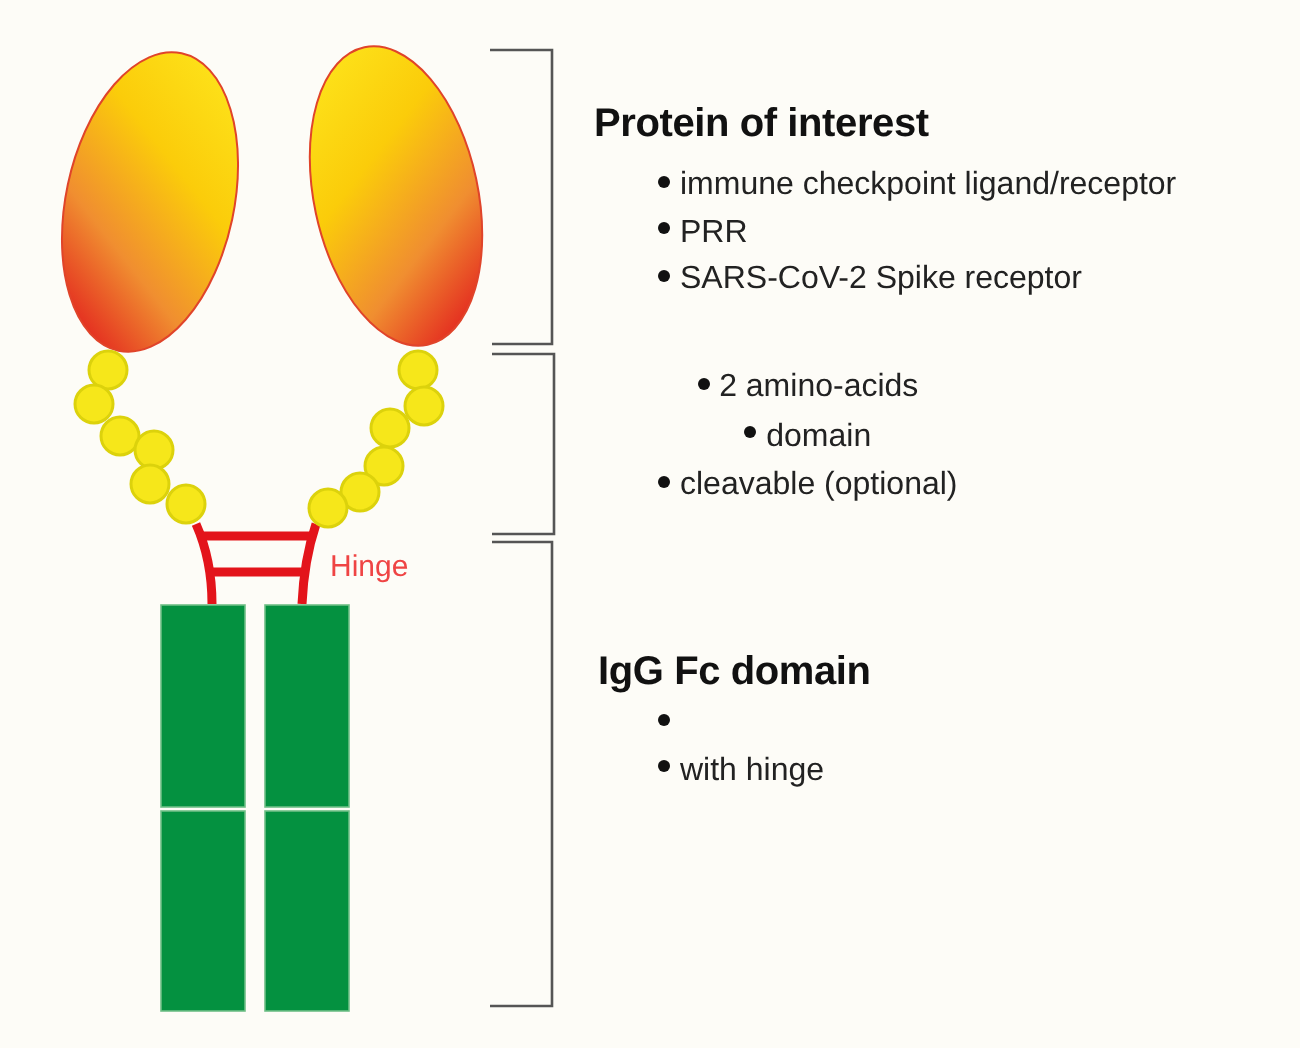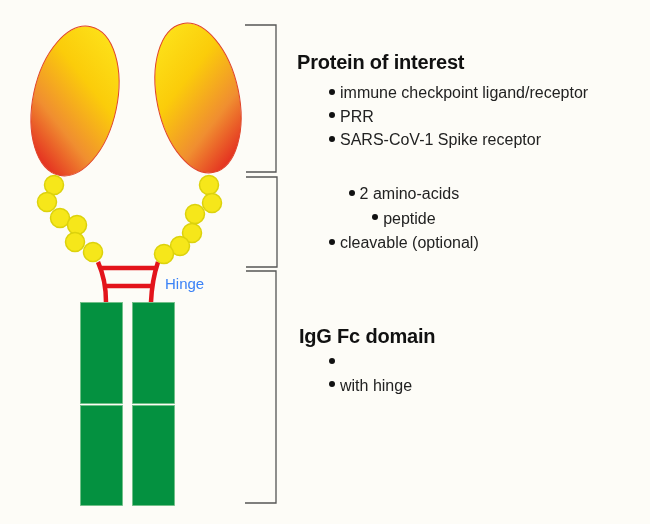--- a/index.html
+++ b/index.html
@@ -10,21 +10,21 @@
     .section ul { list-style: none; margin: 0; padding: 0; }
     .section li { font-size: 16px; color: #222; line-height: 23.5px; white-space: nowrap; }
     .section li .dot { display: inline-block; width: 6px; height: 6px; border-radius: 50%; background: #111; margin-right: 5px; vertical-align: middle; position: relative; top: -2px; }
     #sec-protein { left: 295px; top: 49px; }
     #sec-protein ul { margin-left: 34px; margin-top: 7px; }
     #sec-linker { left: 295px; top: 176px; }
     #sec-linker ul { margin-left: 34px; margin-top: 6px; }
     #sec-linker li { line-height: 24.5px; text-align: center; }
     #sec-fc { left: 297px; top: 323px; }
     #sec-fc ul { margin-left: 32px; margin-top: 2px; }
-    #hinge-label { position: absolute; left: 165px; top: 275px; font-size: 15px; color: #3b82f6; }
+    #hinge-label { position: absolute; left: 165px; top: 275px; font-size: 15px; color: #ef4444; }
   </style>
 </head>
 <body>
 
 <svg id="diagram" width="650" height="524" viewBox="0 0 650 524">
   <defs>
     <linearGradient id="gradL" x1="0.75" y1="0.02" x2="0.3" y2="1">
       <stop offset="0" stop-color="#fde21a"></stop>
       <stop offset="0.35" stop-color="#fbcc0a"></stop>
       <stop offset="0.7" stop-color="#f08e30"></stop>
@@ -81,28 +81,28 @@
   </g>
 </svg>
 
 <div id="hinge-label">Hinge</div>
 
 <div class="section" id="sec-protein">
   <h2>Protein of interest</h2>
   <ul>
     <li><span class="dot"></span><span>immune checkpoint ligand/receptor</span></li>
     <li><span class="dot"></span><span>PRR</span></li>
-    <li><span class="dot"></span><span>SARS-CoV-1 Spike receptor</span></li>
+    <li><span class="dot"></span><span>SARS-CoV-2 Spike receptor</span></li>
   </ul>
 </div>
 
 <div class="section" id="sec-linker">
   <ul>
     <li><span class="dot"></span><span>2 amino-acids</span></li>
-    <li><span class="dot"></span><span>peptide</span></li>
+    <li><span class="dot"></span><span>domain</span></li>
     <li><span class="dot"></span><span>cleavable (optional)</span></li>
   </ul>
 </div>
 
 <div class="section" id="sec-fc">
   <h2>IgG Fc domain</h2>
   <ul>
     <li><span class="dot"></span></li>
     <li><span class="dot"></span><span>with hinge</span></li>
   </ul>

